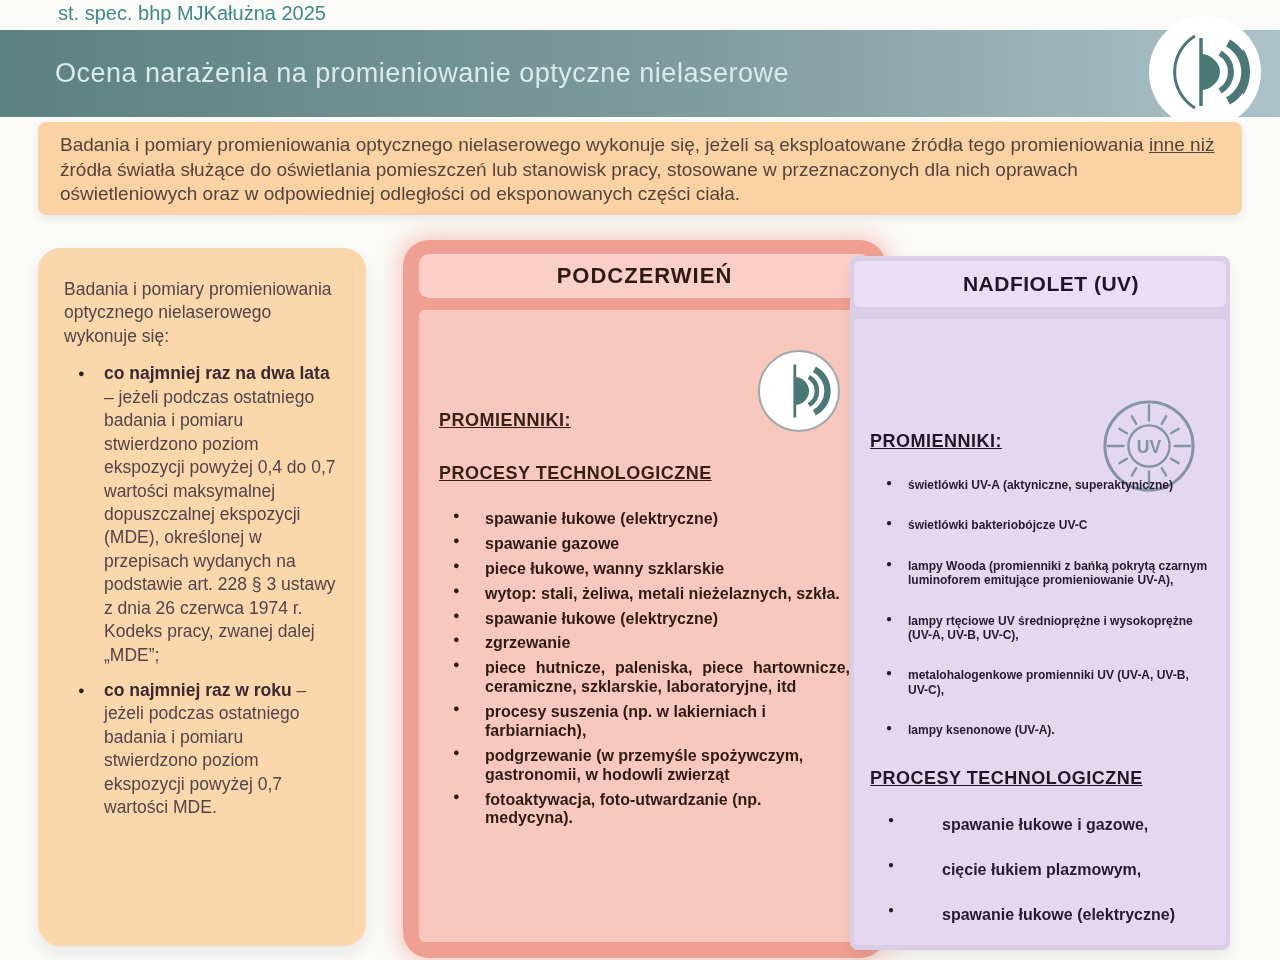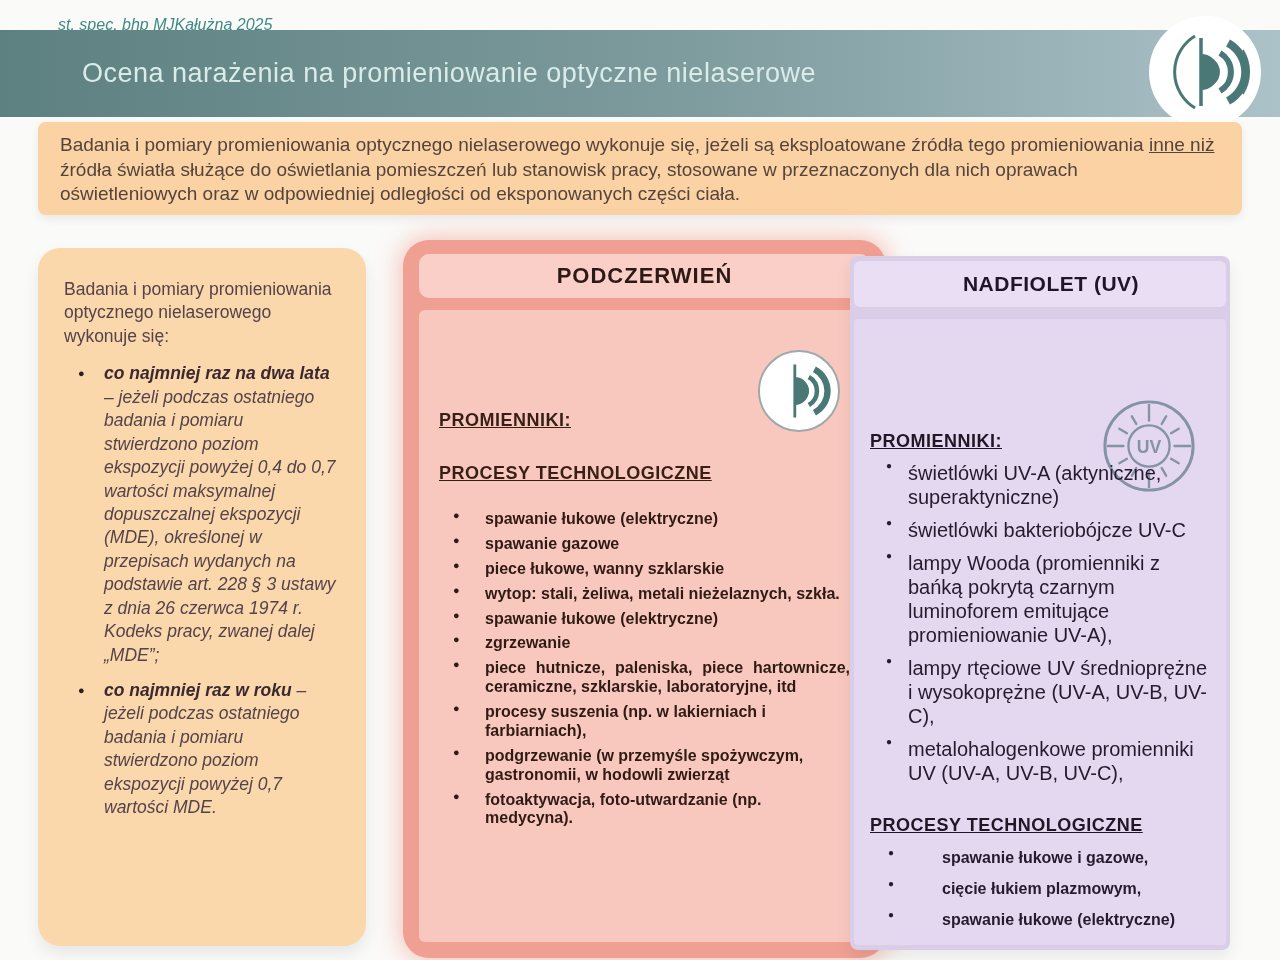--- a/index.html
+++ b/index.html
@@ -22,40 +22,40 @@
     --lavender_inner:#e3d8ef;
     --uv_text:#251a2e;
     --uv_icon:#8493a6;
     --page_bg:#fafaf8;
   }
   *{margin:0;padding:0;box-sizing:border-box;}
   html,body{width:1280px;height:960px;}
   body{font-family:"Liberation Sans","DejaVu Sans",sans-serif;background:var(--page_bg);}
   .page{position:relative;width:1280px;height:960px;overflow:hidden;background:var(--page_bg);}
 
-  .annotation{position:absolute;left:58px;top:16px;font-size:16px;color:var(--annotation_teal);font-style:italic;}
+  .annotation{position:absolute;left:58px;top:2px;font-size:20px;color:var(--annotation_teal);}
 
   .topbar{position:absolute;left:0;top:30px;width:1280px;height:87px;
     background:linear-gradient(90deg,var(--header_gradient_left) 0%,var(--header_gradient_mid) 55%,var(--header_gradient_right) 100%);
-    display:flex;align-items:center;padding-left:27px;}
+    display:flex;align-items:center;}
   .topbar h1{font-size:27px;font-weight:400;color:var(--header_title);letter-spacing:.5px;padding-left:55px;}
 
   .header-icon{position:absolute;left:1149px;top:16px;width:112px;height:112px;border-radius:50%;
     background:#fff;display:flex;align-items:center;justify-content:center;}
   .header-icon svg{width:100px;height:100px;}
 
   .intro{position:absolute;left:38px;top:122px;width:1204px;height:93px;background:var(--peach_bg);
     border-radius:8px;padding:11px 22px;box-shadow:0 4px 10px rgba(0,0,0,.07);}
   .intro p{font-size:19px;line-height:1.3;color:#54443c;}
   .intro .u{text-decoration:underline;}
 
   .left-panel{position:absolute;left:38px;top:248px;width:328px;height:698px;background:var(--peach_panel_bg);
     border-radius:22px;padding:30px 26px 0 26px;box-shadow:0 8px 16px rgba(0,0,0,.08);overflow:hidden;}
   .left-panel .lp-intro{font-size:17.5px;line-height:1.34;color:var(--brown_text);margin-bottom:14px;}
-  .left-panel ul{list-style:none;font-style:italic;}
+  .left-panel ul{list-style:none;}
   .left-panel li{position:relative;padding-left:40px;font-size:17.5px;line-height:1.34;color:var(--brown_text);margin-bottom:12px;}
   .left-panel li::before{content:"●";position:absolute;left:14px;top:4px;font-size:11px;color:#2d2024;}
   .left-panel .b{font-weight:700;color:var(--brown_bold);}
 
   .ir-panel{position:absolute;left:403px;top:240px;width:483px;height:718px;background:var(--salmon_outer);
     border-radius:26px;box-shadow:0 0 22px 4px rgba(240,155,140,.55);}
   .ir-strip{margin:14px 16px 0 16px;height:44px;background:var(--pink_strip);border-radius:10px;
     display:flex;align-items:center;justify-content:center;}
   .ir-strip h2{font-size:22px;font-weight:700;letter-spacing:1px;color:#2d1a15;}
   .ir-body{position:relative;margin:12px 16px 0 16px;height:632px;background:var(--pink_inner);
@@ -87,27 +87,27 @@
   .uv-strip h2{font-size:21px;font-weight:700;letter-spacing:.5px;color:#1f1528;margin-left:22px;}
   .uv-body{position:relative;margin:12px 4px 0 4px;height:626px;background:var(--lavender_inner);
     border-radius:4px;padding:0 14px 0 16px;overflow:hidden;}
   .uv-icon{position:absolute;right:28px;top:78px;width:98px;height:98px;}
   .uv-icon svg{width:98px;height:98px;}
   .uv-body h3.sec{color:#1f1626;}
   .uv-body h3.first{margin-top:112px;margin-bottom:6px;}
   .uv-body h3.second{margin-top:30px;margin-bottom:8px;}
 
   ul.uv-em{list-style:none;}
-  ul.uv-em li{position:relative;padding-left:38px;font-size:20px;font-weight:400;color:var(--uv_text);
-    margin:9px 0;line-height:1.2;}
+  ul.uv-em li{position:relative;padding-left:38px;font-size:12px;font-weight:700;color:var(--uv_text);
+    margin:26px 0;line-height:1.2;}
   ul.uv-em li::before{content:"●";position:absolute;left:16px;top:-1px;font-size:10px;}
 
   ul.uv-proc{list-style:none;}
   ul.uv-proc li{position:relative;padding-left:72px;font-size:16px;font-weight:700;color:var(--uv_text);
-    margin:12px 0;line-height:1.2;}
+    margin:26px 0;line-height:1.2;}
   ul.uv-proc li::before{content:"●";position:absolute;left:18px;top:-1px;font-size:10px;}
 </style>
 </head>
 <body>
 
 <div class="page">
 
   <div class="annotation">st. spec. bhp MJKałużna 2025</div>
 
   <header class="topbar">
@@ -193,20 +193,21 @@
           <line x1="72.5" y1="63" x2="80.3" y2="67.5"></line>
         </svg>
       </div>
       <h3 class="sec first">PROMIENNIKI:</h3>
       <ul class="uv-em">
         <li>świetlówki UV-A (aktyniczne, superaktyniczne)</li>
         <li>świetlówki bakteriobójcze UV-C</li>
         <li>lampy Wooda (promienniki z bańką pokrytą czarnym luminoforem emitujące promieniowanie UV-A),</li>
         <li>lampy rtęciowe UV średnioprężne i wysokoprężne (UV-A, UV-B, UV-C),</li>
         <li>metalohalogenkowe promienniki UV (UV-A, UV-B, UV-C),</li>
+        <li>lampy ksenonowe (UV-A).</li>
       </ul>
       <h3 class="sec second">PROCESY TECHNOLOGICZNE</h3>
       <ul class="uv-proc">
         <li>spawanie łukowe i gazowe,</li>
         <li>cięcie łukiem plazmowym,</li>
         <li>spawanie łukowe (elektryczne)</li>
         <li>spawanie gazowe,</li>
         <li>natryskiwanie cieplne</li>
         <li>elektrodrążenie</li>
       </ul>

